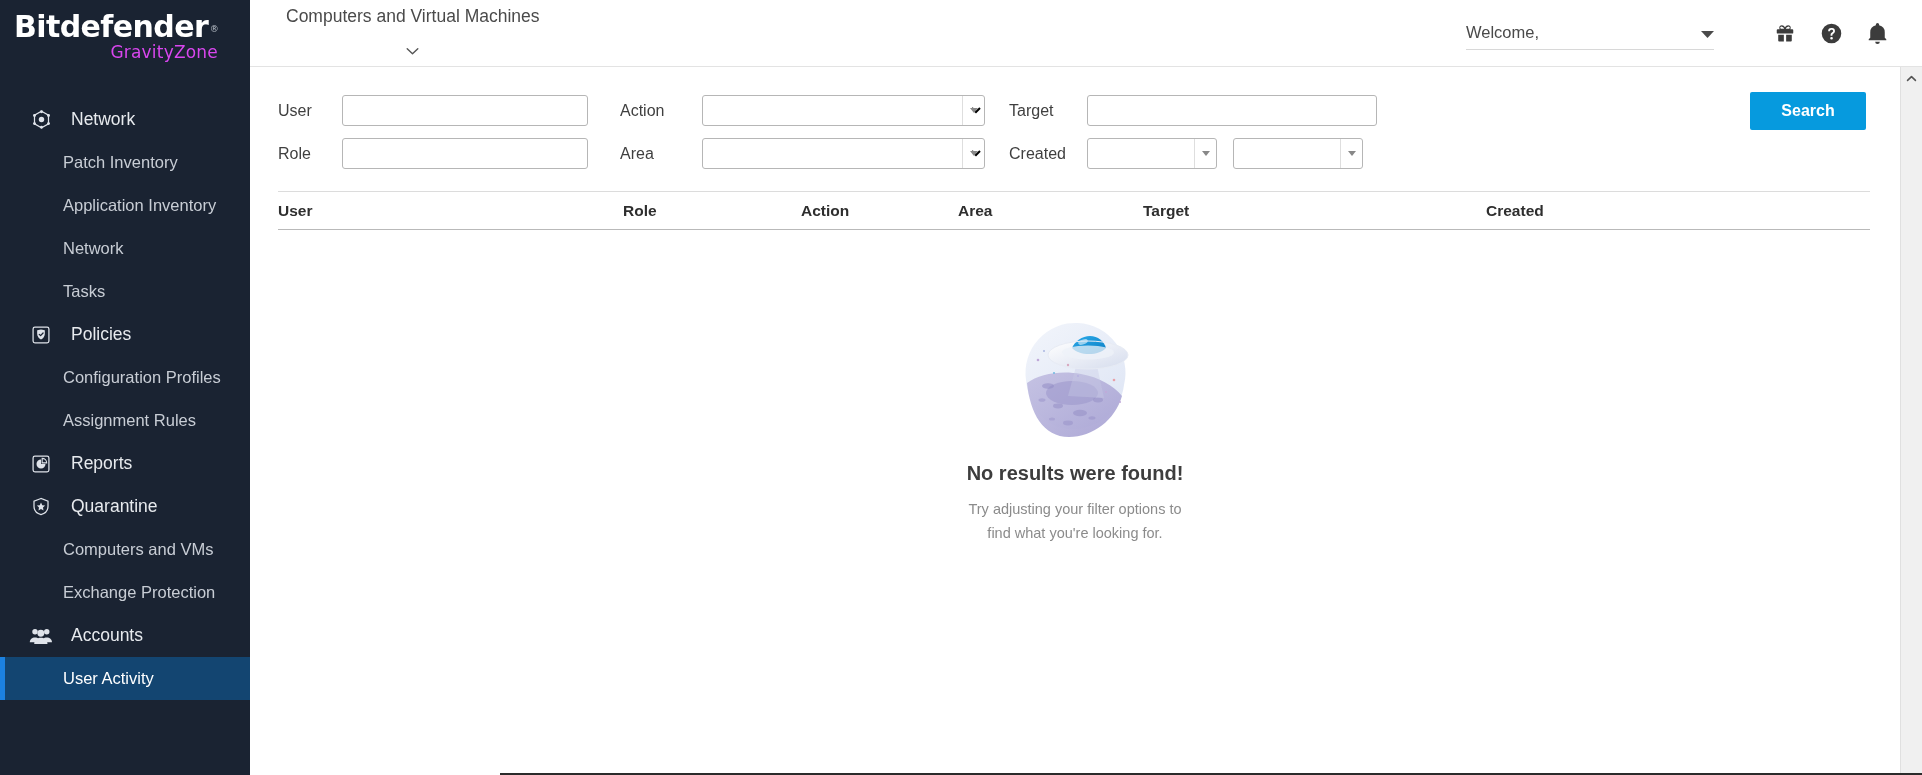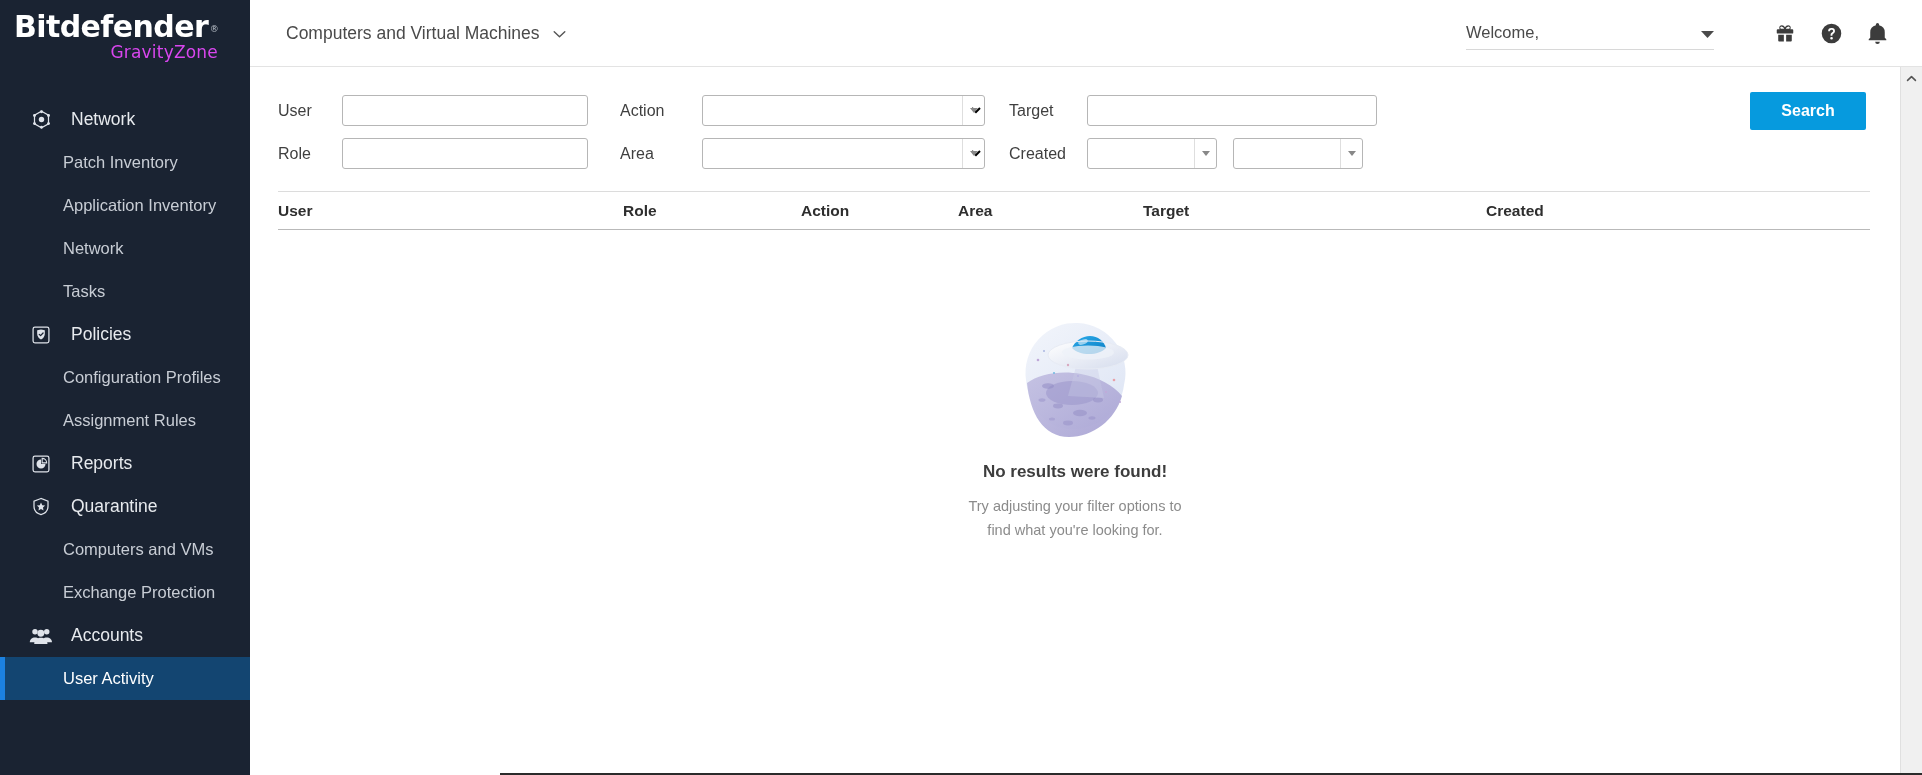--- a/index.html
+++ b/index.html
@@ -122,20 +122,21 @@
     padding-left: 36px;
     padding-right: 22px;
   }
   .page-selector {
     display: flex;
     align-items: center;
     gap: 13px;
     font-size: 17.5px;
     color: #4a4a4a;
     cursor: pointer;
+    flex-direction: column;
   }
   .topbar-right {
     margin-left: auto;
     display: flex;
     align-items: center;
     gap: 0;
   }
   .welcome-box {
     width: 248px;
     border-bottom: 1px solid #d8d8d8;
@@ -272,21 +273,21 @@
   
   .empty-state {
     display: flex;
     flex-direction: column;
     align-items: center;
     padding-top: 88px;
   }
   .ufo-art { width: 130px; height: 122px; }
   .empty-title {
     margin-top: 22px;
-    font-size: 17px;
+    font-size: 20px;
     font-weight: bold;
     color: #3d3d3d;
   }
   .empty-sub {
     margin-top: 12px;
     font-size: 14.5px;
     color: #8b8b8b;
     text-align: center;
     line-height: 24px;
     max-width: 230px;

